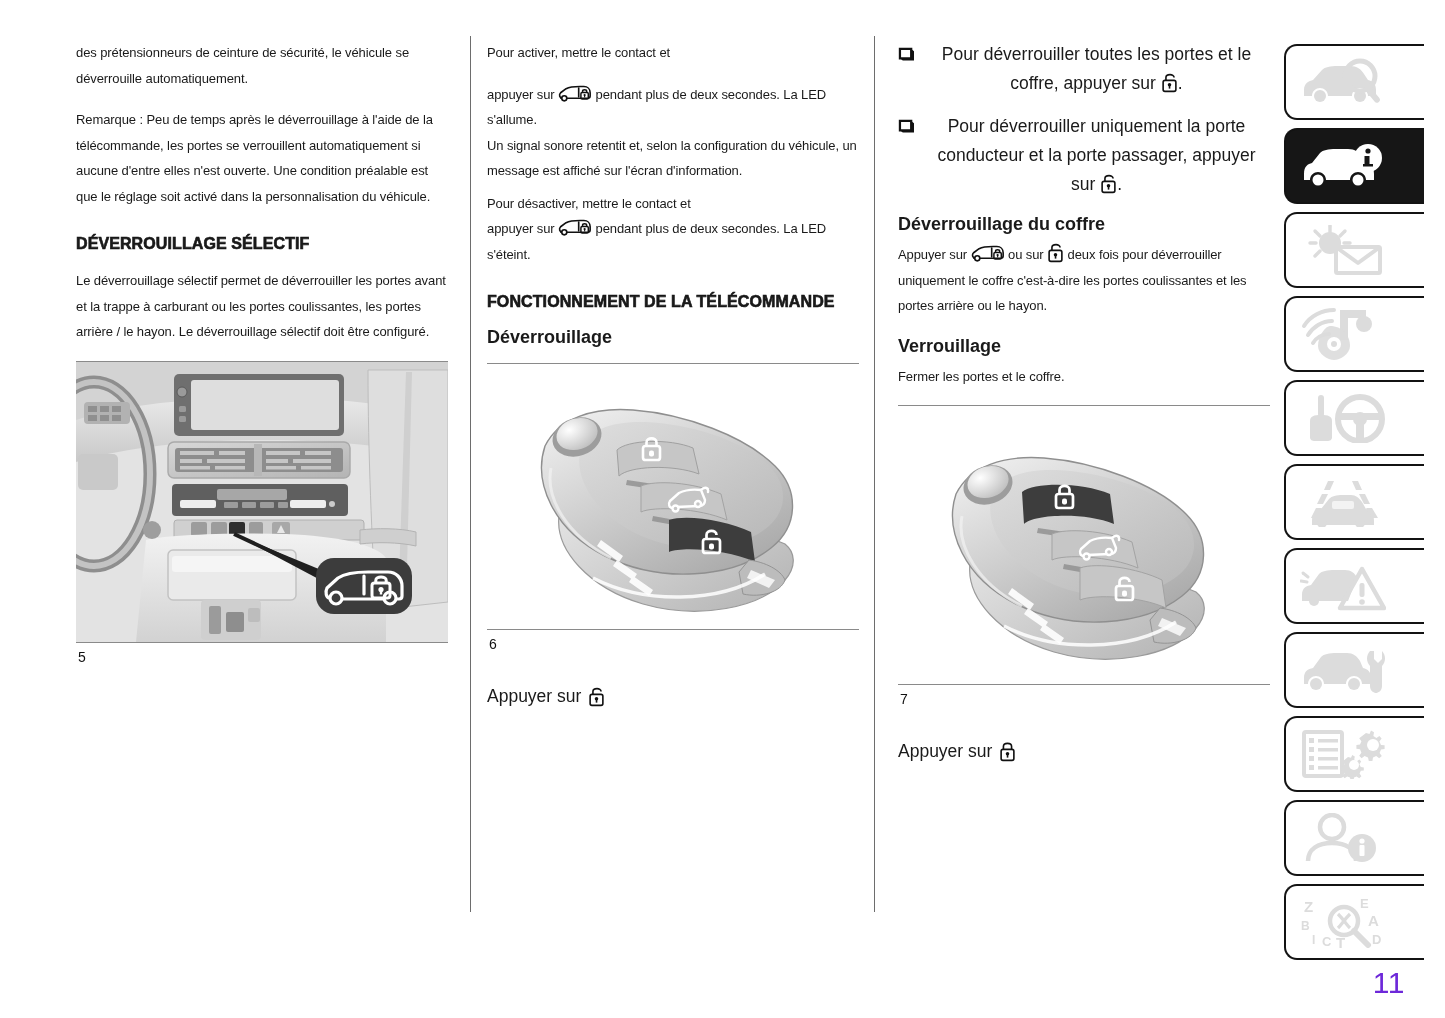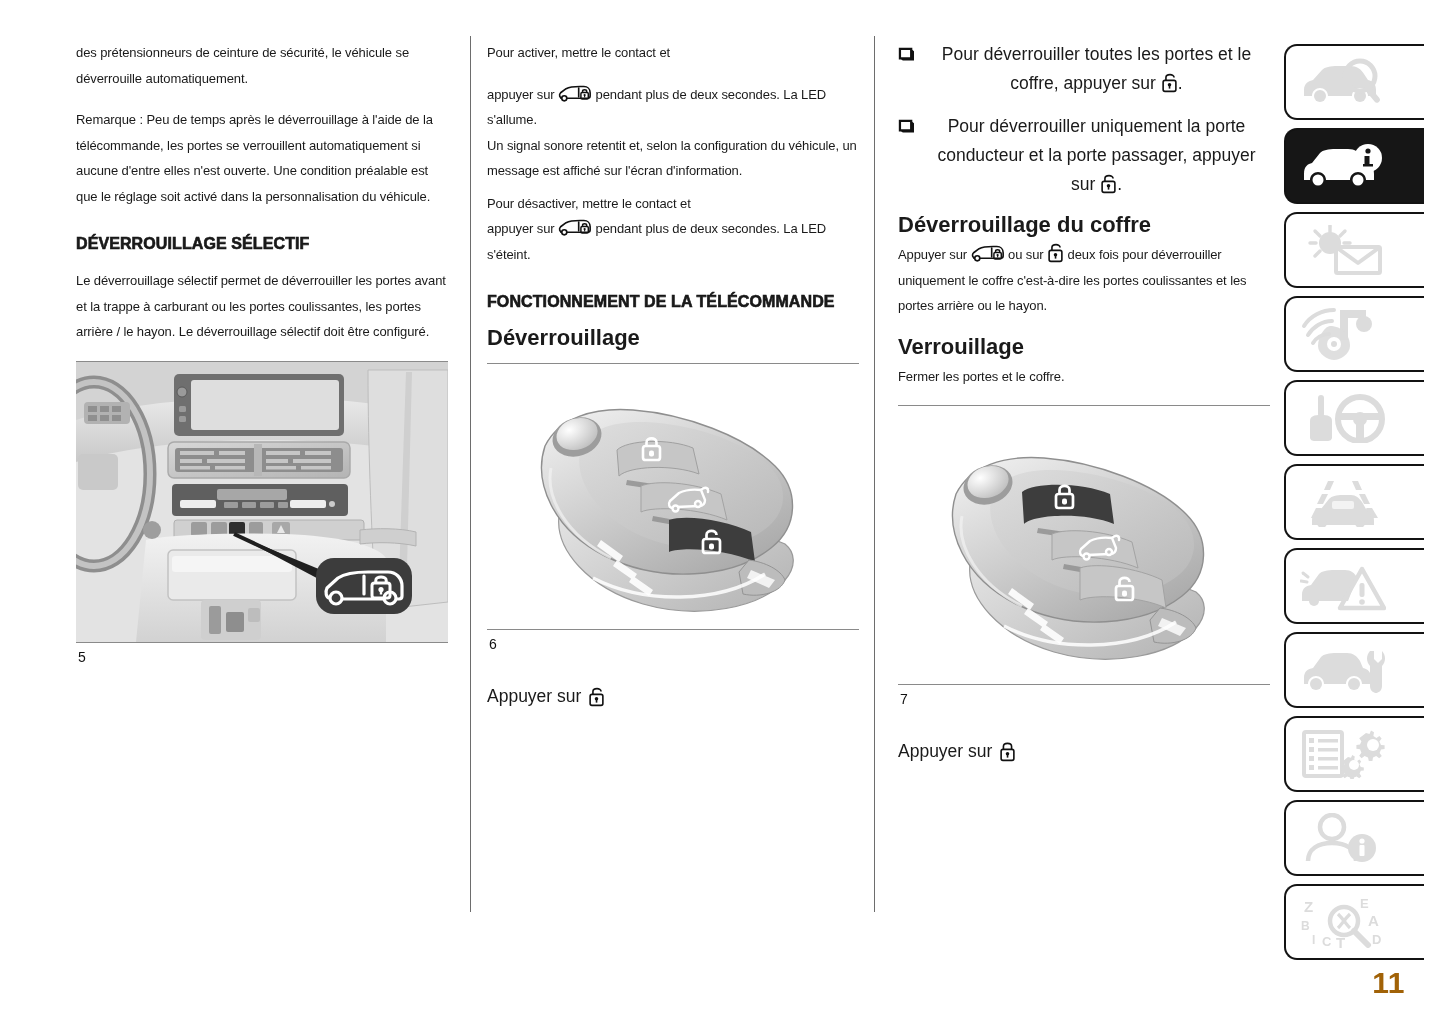--- a/index.html
+++ b/index.html
@@ -25,21 +25,21 @@
     font-size:13px;line-height:25.5px;margin:0 0 16px 0;
     letter-spacing:-0.1px;
   }
   h2.sec{
     font-size:16px;line-height:25px;font-weight:bold;margin:22px 0 12px 0;
     letter-spacing:0.1px;text-transform:uppercase;
     font-family:"Liberation Sans","DejaVu Sans",sans-serif;
     -webkit-text-stroke:0.6px #111;
   }
   h3.sub{
-    font-size:22px;line-height:23px;font-weight:bold;margin:6px 0 6px 0;
+    font-size:18px;line-height:23px;font-weight:bold;margin:6px 0 6px 0;
   }
   .bullet-row{
     display:flex;align-items:flex-start;gap:8px;margin:0 0 14px 0;
   }
   .bullet-row .btxt{font-size:17.5px;line-height:29px;flex:1;text-align:center;}
   .sq{flex:0 0 auto;margin-top:7px;}
 
   
   .figwrap{margin-top:6px;}
   .hr{height:1px;background:#8a8a8a;width:100%;}
@@ -60,21 +60,21 @@
     border-right:none;background:#fff;box-sizing:border-box;
     display:flex;align-items:center;justify-content:flex-start;
     padding-left:14px;overflow:hidden;
   }
   .tab.active{background:#161616;}
   .tab svg{display:block;}
 
   
   #pageno{
     position:absolute;right:40px;bottom:18px;
-    font-size:30px;font-weight:bold;letter-spacing:0.5px;color:#a16207;
+    font-size:30px;font-weight:normal;letter-spacing:0.5px;color:#6d28d9;
   }
 </style>
 </head>
 <body>
 
 <div class="page">
 
   <div class="vrule" id="rule1"></div>
   <div class="vrule" id="rule2"></div>
 

